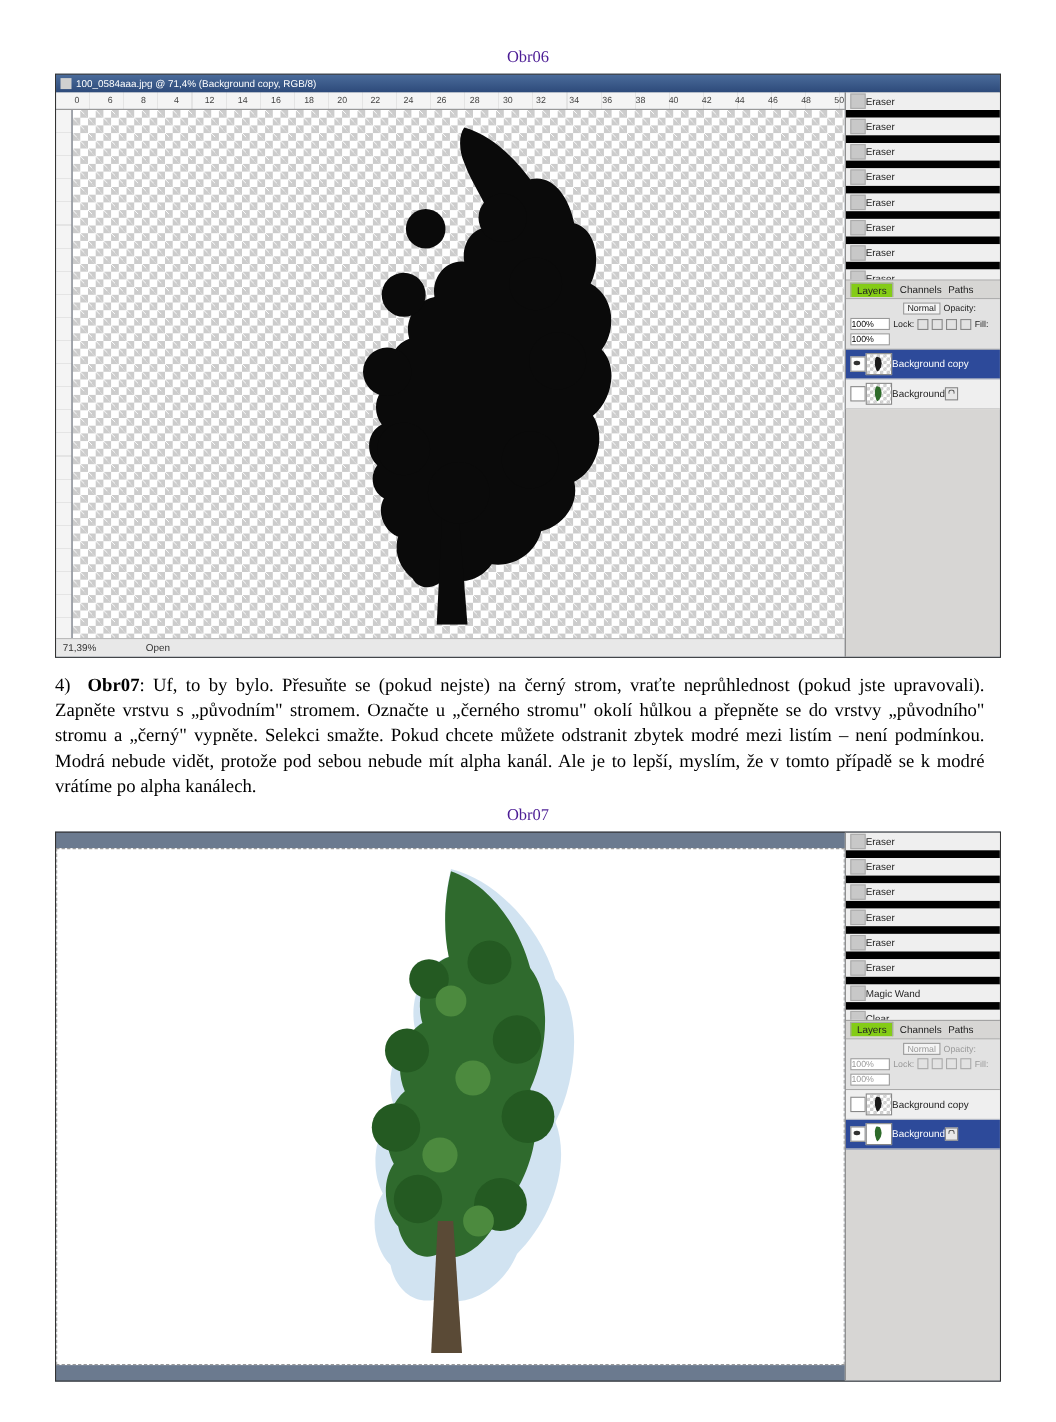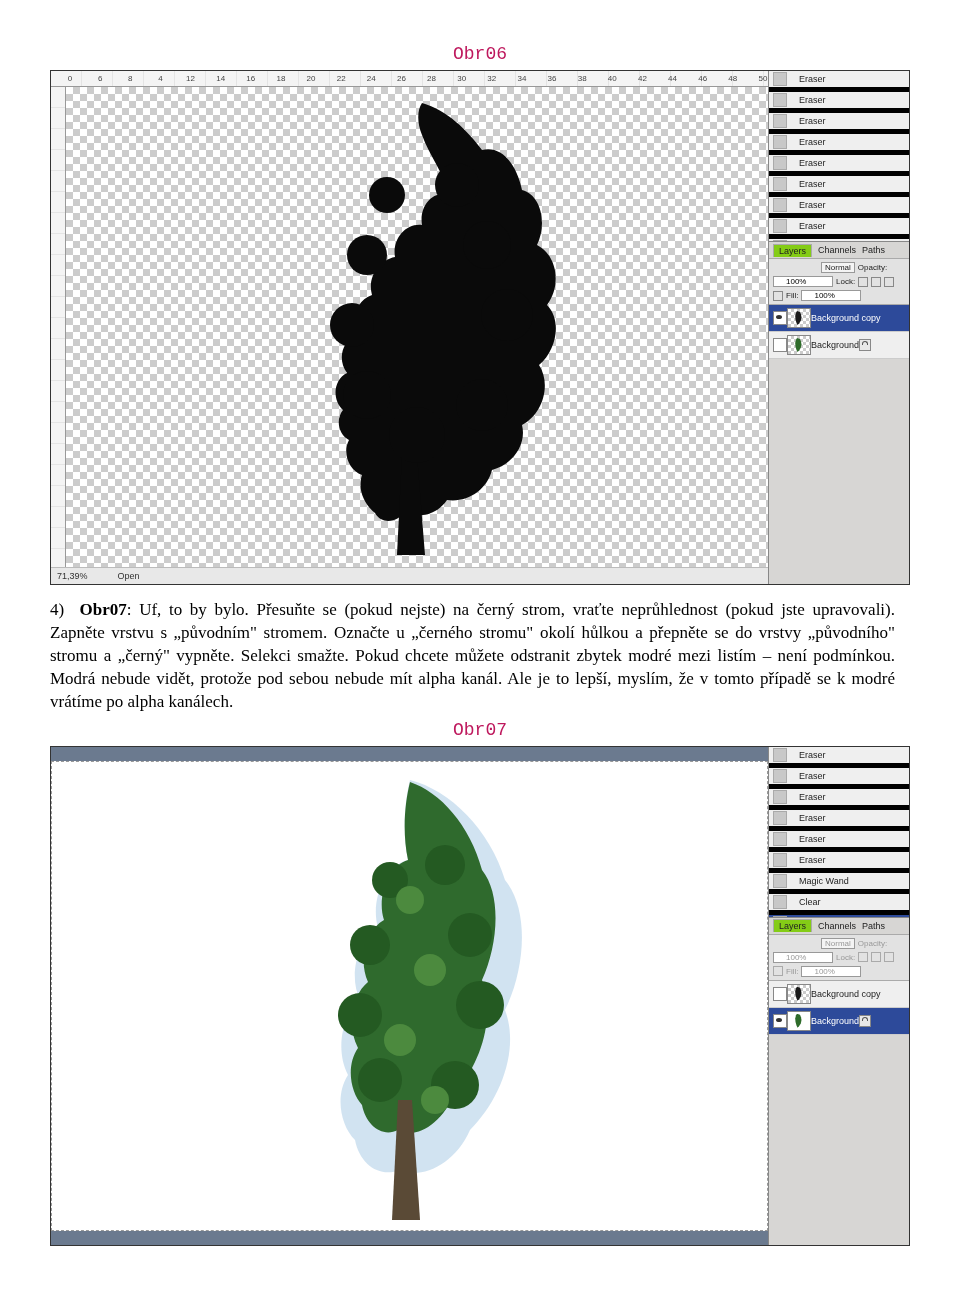--- a/index.html
+++ b/index.html
@@ -6,24 +6,23 @@
     margin: 0;
     padding: 40px 50px;
     font-family: "Times New Roman", serif;
     font-size: 17px;
     color: #000;
     background: #fff;
     width: 860px;
   }
   .fig-label {
     text-align: center;
-    color: #be185d;
-    font-size: 18px;
+    color: #4c1d95;
+    font-size: 15px;
     margin: 4px 0 6px 0;
-    font-family: Liberation Mono, monospace;
   }
   .screenshot {
     position: relative;
     width: 860px;
     margin: 0 auto 14px auto;
     background: #6b7a8f;
     border: 1px solid #333;
     box-sizing: border-box;
   }
   .titlebar {
@@ -109,21 +108,21 @@
   .status {
     height: 16px;
     background: #e8e8e8;
     border-top: 1px solid #bbb;
     font-family: Arial,sans-serif;
     font-size: 9px;
     color: #333;
     display: flex;
     align-items: center;
     padding: 0 6px;
-    gap: 30px;
+    gap: 45px;
   }
   
   .panels {
     width: 140px;
     background: #d7d6d4;
     border-left: 1px solid #888;
     font-family: Arial,sans-serif;
     font-size: 9px;
     color: #222;
     display: flex;
@@ -131,23 +130,23 @@
   }
   .history {
     flex: 0 0 auto;
     max-height: 170px;
     overflow: hidden;
     border-bottom: 1px solid #888;
   }
   .hist-row {
     display: flex;
     align-items: center;
-    gap: 12px;
+    gap: 0;
     padding: 1px 4px;
-    border-bottom: 5px solid #000000;
+    border-bottom: 7px solid #000000;
     background: #efefef;
   }
   .hist-row.sel {
     background: #2d4a9a;
     color: #fff;
   }
   .hist-icon {
     width: 12px; height: 12px;
     background: #c8c8c8;
     border: 1px solid #aaa;
@@ -190,21 +189,21 @@
     flex-wrap: wrap;
     gap: 3px;
     font-size: 8px;
     align-items: center;
   }
   .layers-ctrl input[type=text]{
     width: 34px;
     font-size: 8px;
     border: 1px solid #999;
     background: #fff;
-    padding: 0 12px;
+    padding: 0 0;
   }
   .dd {
     border: 1px solid #999;
     background: #f4f4f4;
     padding: 0 3px;
     font-size: 8px;
     margin-left: 48px;
   }
   .layer-row {
     display: flex;
@@ -270,20 +269,24 @@
   
   #shot2 .panels { width: 140px; }
   #shot2 .layers-ctrl, #shot2 .layers-ctrl input, #shot2 .dd { color:#999; }
 </style>
 </head>
 <body>
 
 <div class="fig-label">Obr06</div>
 
 <div class="screenshot" id="shot1">
+  <div class="titlebar">
+    <span class="icon"></span>
+    <span>100_0584aaa.jpg @ 71,4% (Background copy, RGB/8)</span>
+  </div>
   <div class="doc-area">
     <div class="canvas-wrap">
       <div class="ruler-h">
         <span>0</span>
         <span>6</span>
         <span>8</span>
         <span>4</span>
         <span>12</span>
         <span>14</span>
         <span>16</span>

